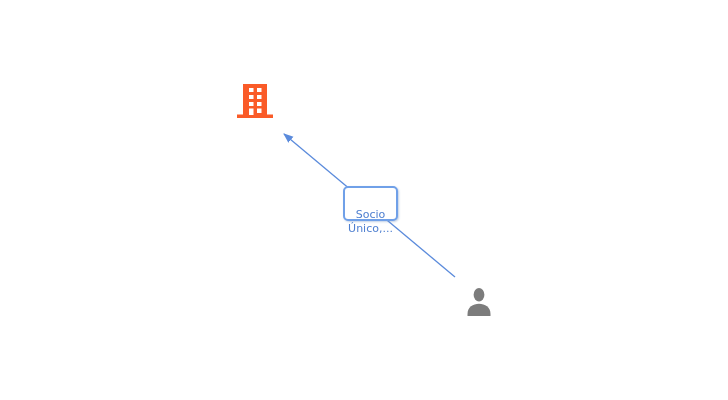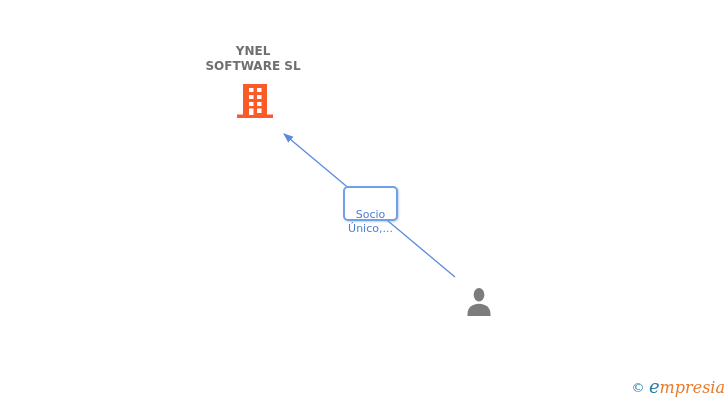--- a/index.html
+++ b/index.html
@@ -80,21 +80,20 @@
 
   <svg class="edge-svg" width="728" height="400" aria-hidden="true">
     <defs>
       <marker id="arrowhead" markerWidth="11" markerHeight="9" refX="9" refY="4" orient="auto" markerUnits="userSpaceOnUse">
         <path d="M0,0 L10,4 L0,8 Z" fill="#5B8BDC"></path>
       </marker>
     </defs>
     <line x1="455" y1="277" x2="284" y2="134" stroke="#5B8BDC" stroke-width="1.3" marker-end="url(#arrowhead)"></line>
   </svg>
 
-  <div class="node-label company-name">YNEL SOFTWARE SL</div>
 
   <div class="company-icon">
     <svg width="36" height="34" viewBox="0 0 36 34" aria-hidden="true">
       <g fill="#FA5B28">
         <rect x="0" y="30.5" width="36" height="3.5"></rect>
         <rect x="6" y="0" width="24" height="31"></rect>
         <rect x="12" y="4" width="4.5" height="4" fill="#ffffff"></rect>
         <rect x="20" y="4" width="4.5" height="4" fill="#ffffff"></rect>
         <rect x="12" y="11" width="4.5" height="4" fill="#ffffff"></rect>
         <rect x="20" y="11" width="4.5" height="4" fill="#ffffff"></rect>
@@ -113,18 +112,14 @@
   <div class="person-icon">
     <svg width="28" height="28" viewBox="0 0 28 28" aria-hidden="true">
       <g fill="#7C7C7C">
         <ellipse cx="14" cy="6.8" rx="5.4" ry="6.8"></ellipse>
         <path d="M2.5,28 L2.5,26 C2.5,19.2 8,15.8 14,15.8 C20,15.8 25.5,19.2 25.5,26 L25.5,28 Z"></path>
       </g>
     </svg>
   </div>
 
 
-  <div class="watermark">
-    <span class="copy">©</span>
-    <span class="brand"><span class="brand-initial">e</span><span class="brand-rest">mpresia</span></span>
-  </div>
 
 </div>
 
 </body></html>

